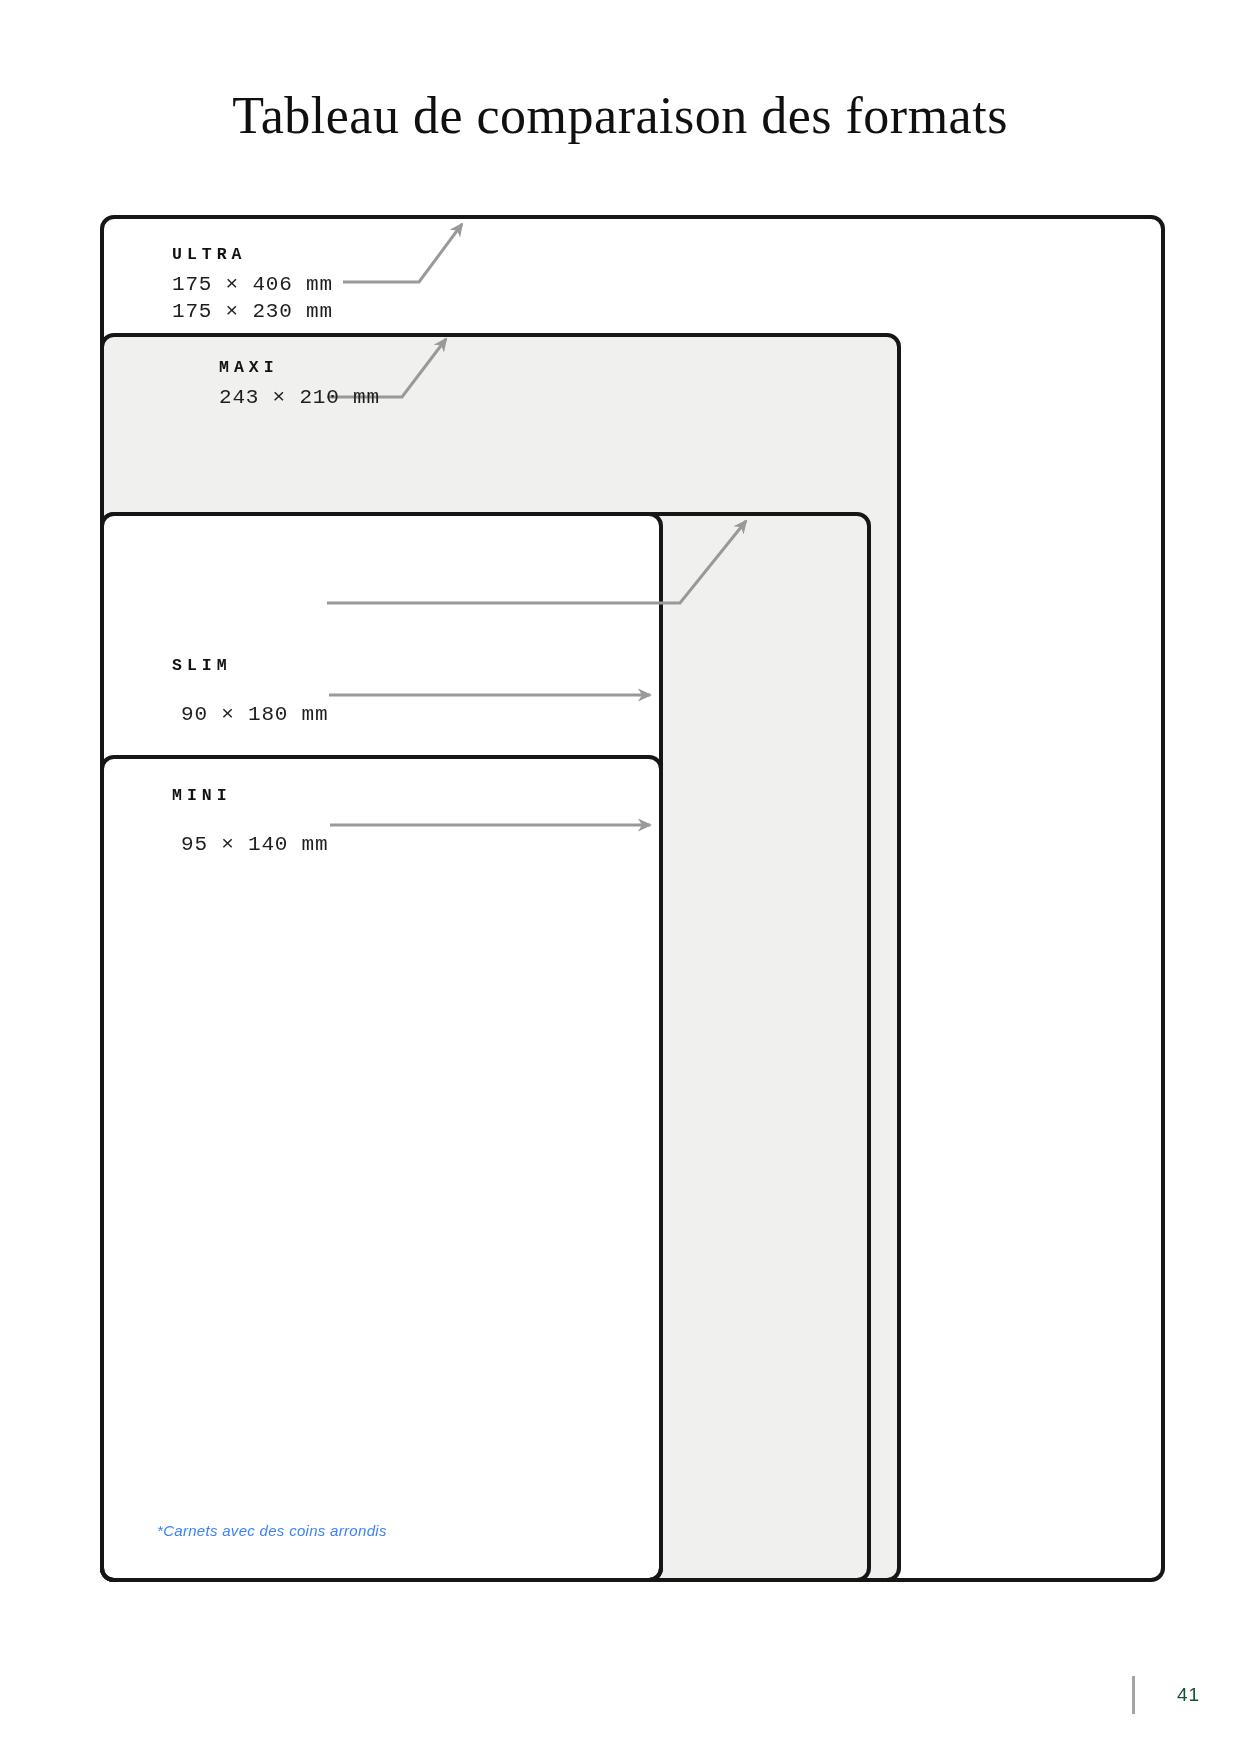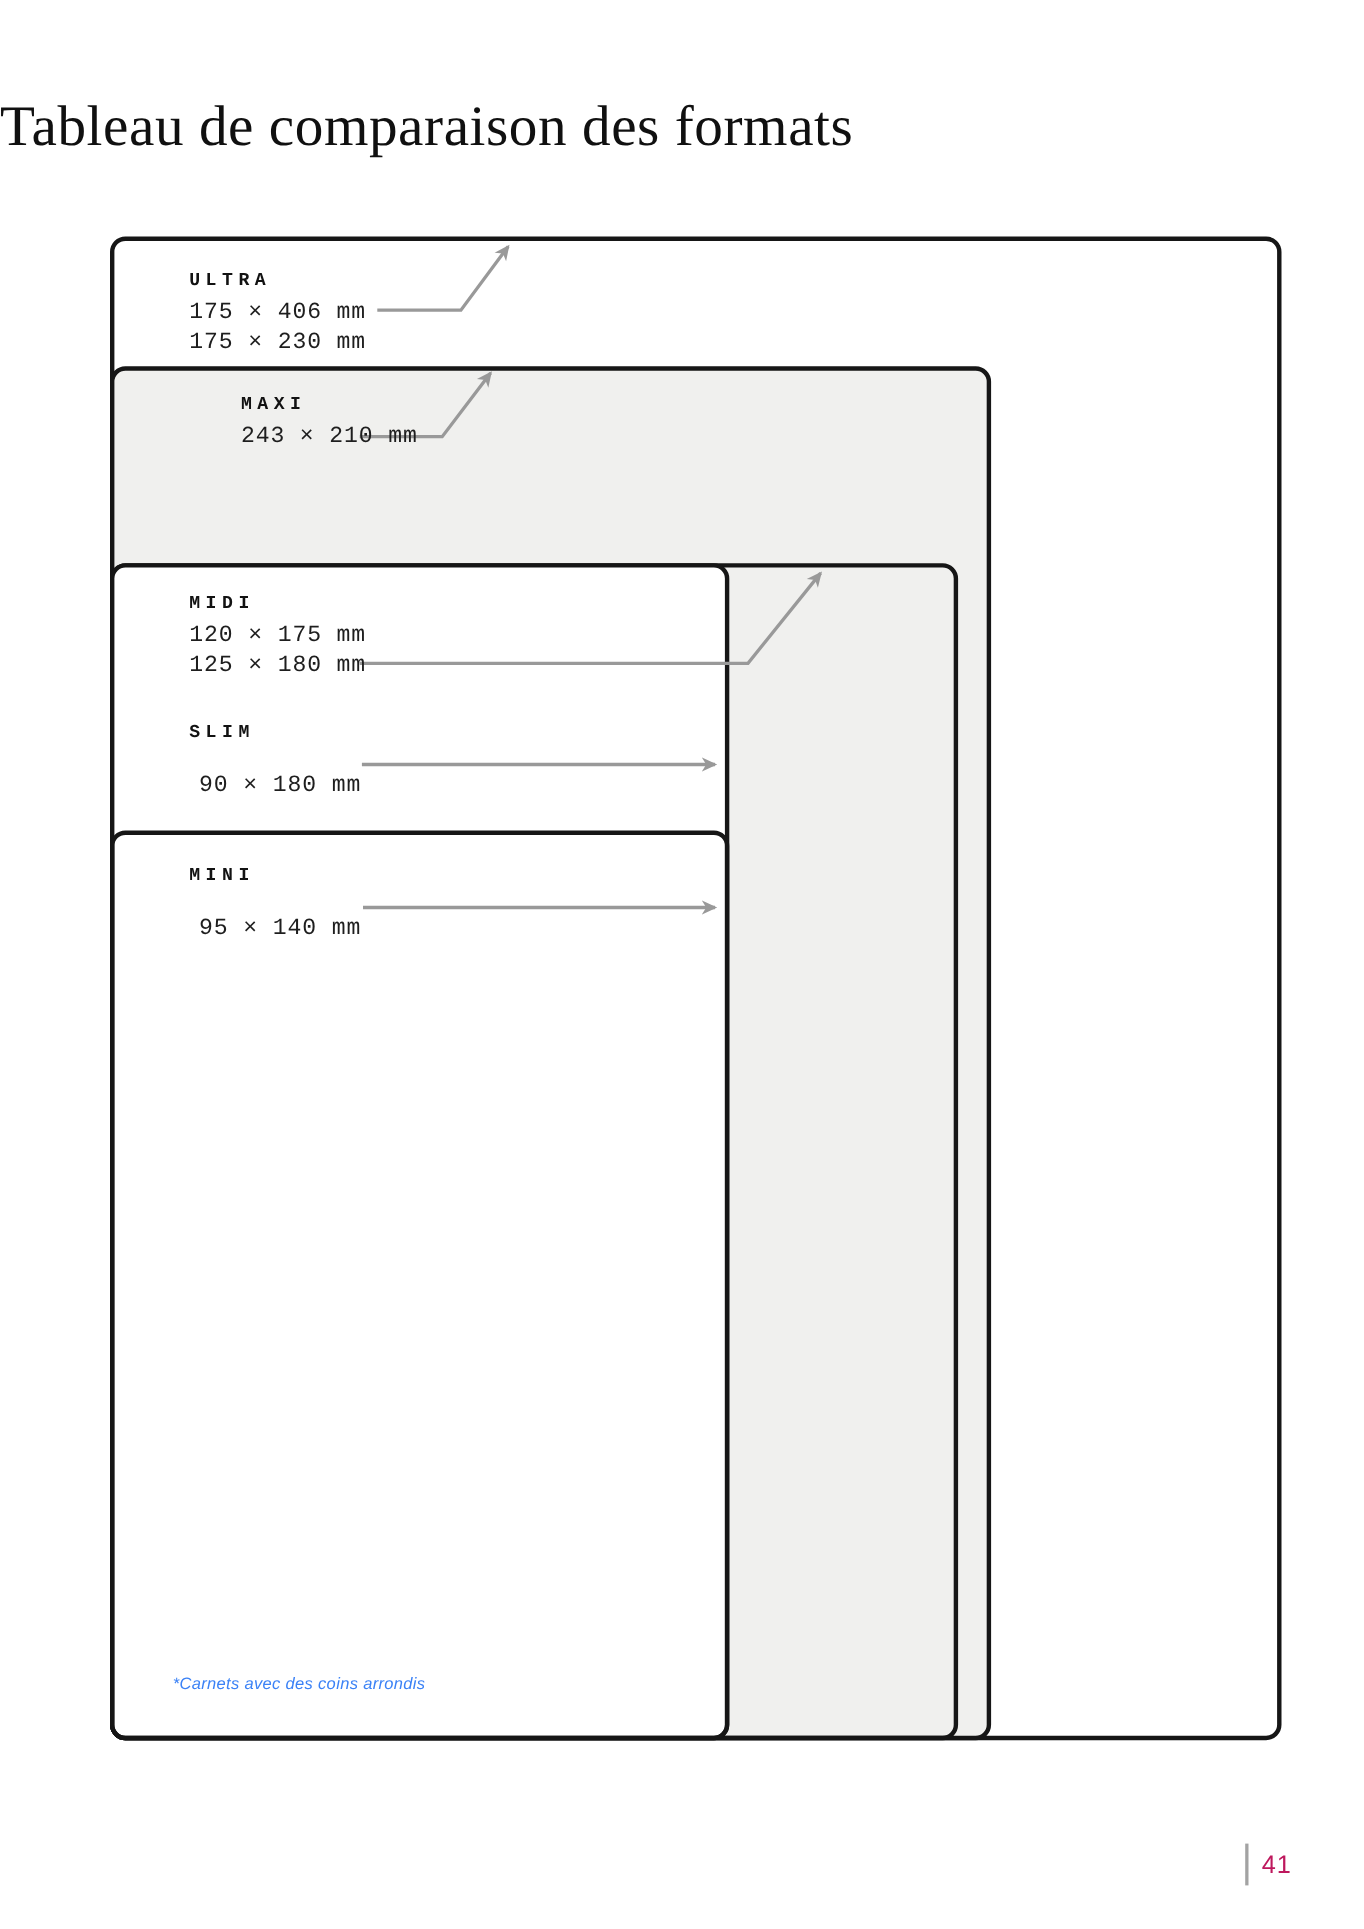--- a/index.html
+++ b/index.html
@@ -6,21 +6,21 @@
   #page{
     position:relative;
     width:1240px;height:1754px;
     background:#ffffff;
     font-family:"Liberation Sans", sans-serif;
     overflow:hidden;
   }
   .page-title{
     position:absolute;
     left:0;top:86px;width:1240px;
-    text-align:left;
+    text-align:center;
     font-family:"Liberation Serif", serif;
     font-weight:400;
     font-size:52px;
     color:#101010;
     letter-spacing:0.5px;
   }
   .fmt-box{
     position:absolute;
     box-sizing:border-box;
     border:4px solid #161616;
@@ -84,23 +84,24 @@
     display:flex;
     align-items:center;
     z-index:10;
   }
   .page-num-bar{
     width:3px;height:38px;
     background:#a3a3a3;
     margin-right:12px;
   }
   .page-num{
-    font-size:23px;
-    color:#be185d;
+    font-size:19px;
+    color:#14532d;
     letter-spacing:1px;
+    margin-left:30px;
   }
 </style>
 </head>
 <body>
 
 <div id="page">
 
   <div class="page-title">Tableau de comparaison des formats</div>
 
   <div class="fmt-box box-ultra"></div>
@@ -113,25 +114,20 @@
     <div class="fmt-label">ULTRA</div>
     <div class="fmt-size">175 × 406 mm</div>
     <div class="fmt-size">175 × 230 mm</div>
   </div>
 
   <div class="fmt-block blk-maxi">
     <div class="fmt-label">MAXI</div>
     <div class="fmt-size">243 × 210 mm</div>
   </div>
 
-  <div class="fmt-block blk-midi">
-    <div class="fmt-label">MIDI</div>
-    <div class="fmt-size">120 × 175 mm</div>
-    <div class="fmt-size">125 × 180 mm</div>
-  </div>
 
   <div class="fmt-block blk-slim">
     <div class="fmt-label">SLIM</div>
     <div class="fmt-size indent">90 × 180 mm</div>
   </div>
 
   <div class="fmt-block blk-mini">
     <div class="fmt-label">MINI</div>
     <div class="fmt-size indent">95 × 140 mm</div>
   </div>

